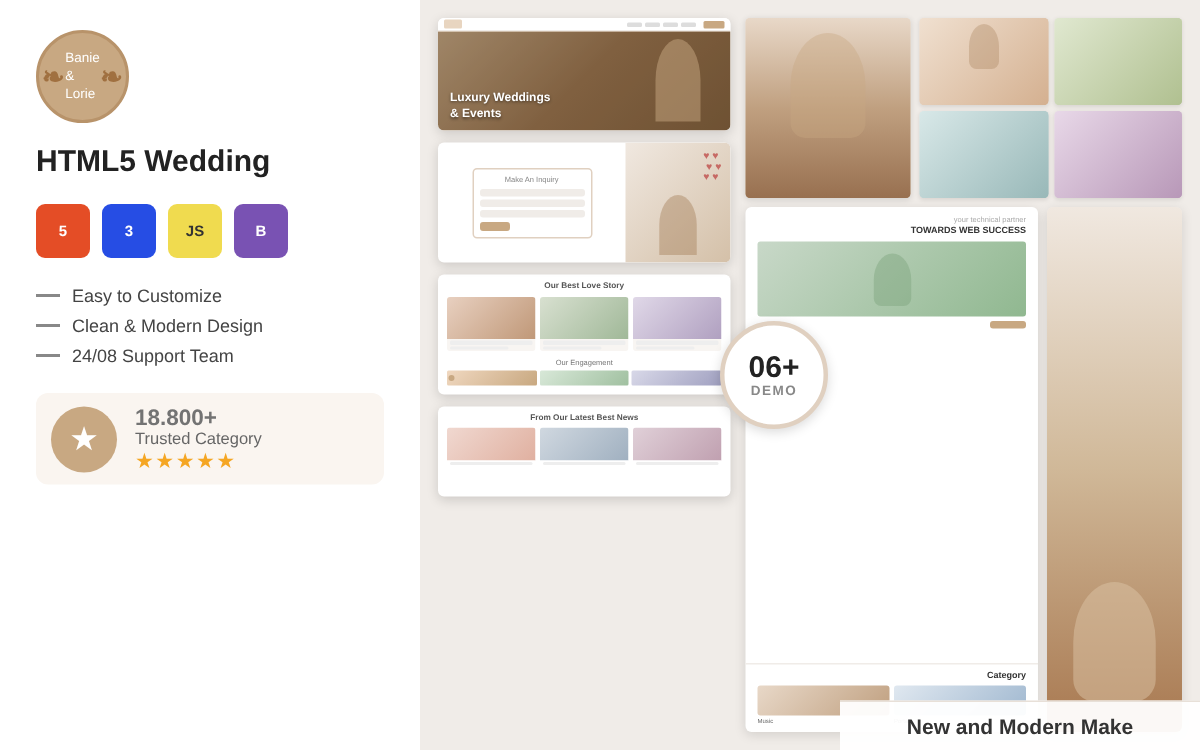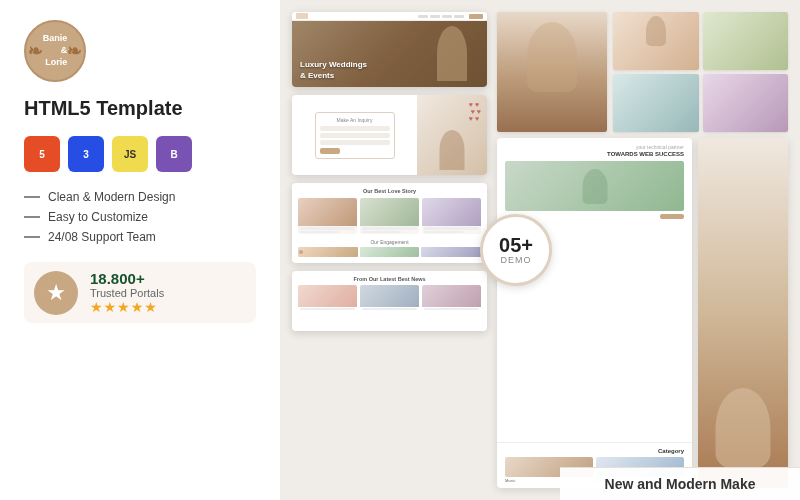--- a/index.html
+++ b/index.html
@@ -137,21 +137,21 @@
     }
 
     .trusted-info {
       display: flex;
       flex-direction: column;
     }
 
     .trusted-count {
       font-size: 15px;
       font-weight: 700;
-      color: #14532d;
+      color: #737373;
     }
 
     .trusted-label {
       font-size: 11px;
       color: #666;
     }
 
     .stars {
       color: #f5a623;
       font-size: 14px;
@@ -259,20 +259,21 @@
       font-weight: 700;
       color: #222;
       line-height: 1;
     }
 
     .demo-label {
       font-size: 9px;
       color: #888;
       text-transform: uppercase;
       letter-spacing: 1px;
+      font-weight: bold;
     }
 
     
     .new-item-banner {
       position: absolute;
       bottom: 0;
       right: 0;
       left: 280px;
       background: rgba(255,255,255,0.95);
       padding: 8px 16px;
@@ -399,66 +400,66 @@
     }
   </style>
 </head>
 <body>
 
 <div class="left-panel">
 
   <div class="logo-area">
     <div class="logo-badge">
       <span class="laurel-left">❧</span>
-      <span style="font-size:9px; font-weight:700; text-align:right; line-height:1.3; position:relative; z-index:1;">Banie<br>&amp;<br>Lorie</span>
+      <span style="font-size:9px; font-weight:400; text-align:left; line-height:1.3; position:relative; z-index:1;">Banie<br>&amp;<br>Lorie</span>
       <span class="laurel-right">❧</span>
     </div>
   </div>
 
   <div class="title-section">
-    <h2>HTML5 Template</h2>
+    <h2>HTML5 Wedding</h2>
   </div>
 
   <div class="tech-badges">
     <div class="tech-badge badge-html">
       <span class="tech-text">5</span>
     </div>
     <div class="tech-badge badge-css">
       <span class="tech-text">3</span>
     </div>
     <div class="tech-badge badge-js">
       <span class="tech-text" style="color:#333;">JS</span>
     </div>
     <div class="tech-badge badge-bs">
       <span class="tech-text">B</span>
     </div>
   </div>
 
   <div class="features-list">
     <div class="feature-item">
       <div class="feature-dash"></div>
-      <span>Clean &amp; Modern Design</span>
+      <span>Easy to Customize</span>
     </div>
     <div class="feature-item">
       <div class="feature-dash"></div>
-      <span>Easy to Customize</span>
+      <span>Clean &amp; Modern Design</span>
     </div>
     <div class="feature-item">
       <div class="feature-dash"></div>
       <span>24/08 Support Team</span>
     </div>
   </div>
 
   <div class="trusted-section">
     <div class="star-icon-wrap">
       <span style="color:#fff; font-size:22px;">★</span>
     </div>
     <div class="trusted-info">
       <span class="trusted-count">18.800+</span>
-      <span class="trusted-label">Trusted Portals</span>
+      <span class="trusted-label">Trusted Category</span>
       <span class="stars">★★★★★</span>
     </div>
   </div>
 </div>
 
 <div class="right-panel">
 
   <div class="preview-col preview-col-left">
 
     <div class="template-page" style="height: 75px;">
@@ -559,21 +560,21 @@
             <div style="height:6px; background:#fff; padding:1px 2px;">
               <div style="height:2px; background:#eee; border-radius:1px;"></div>
             </div>
           </div>
         </div>
       </div>
     </div>
   </div>
 
   <div class="demo-badge">
-    <span class="demo-number">05+</span>
+    <span class="demo-number">06+</span>
     <span class="demo-label">DEMO</span>
   </div>
 
   <div class="preview-col preview-col-right">
 
     <div class="right-col-top">
 
       <div class="rct-tall">
         <div style="width:100%; height:100%; background:linear-gradient(180deg,#e8d8c8 0%,#c0a080 50%,#987050 100%); position:relative;">
           <div style="position:absolute; top:10px; left:50%; transform:translateX(-50%); width:50px; height:70px; background:rgba(200,168,130,0.4); border-radius:50% 50% 10px 10px;"></div>

